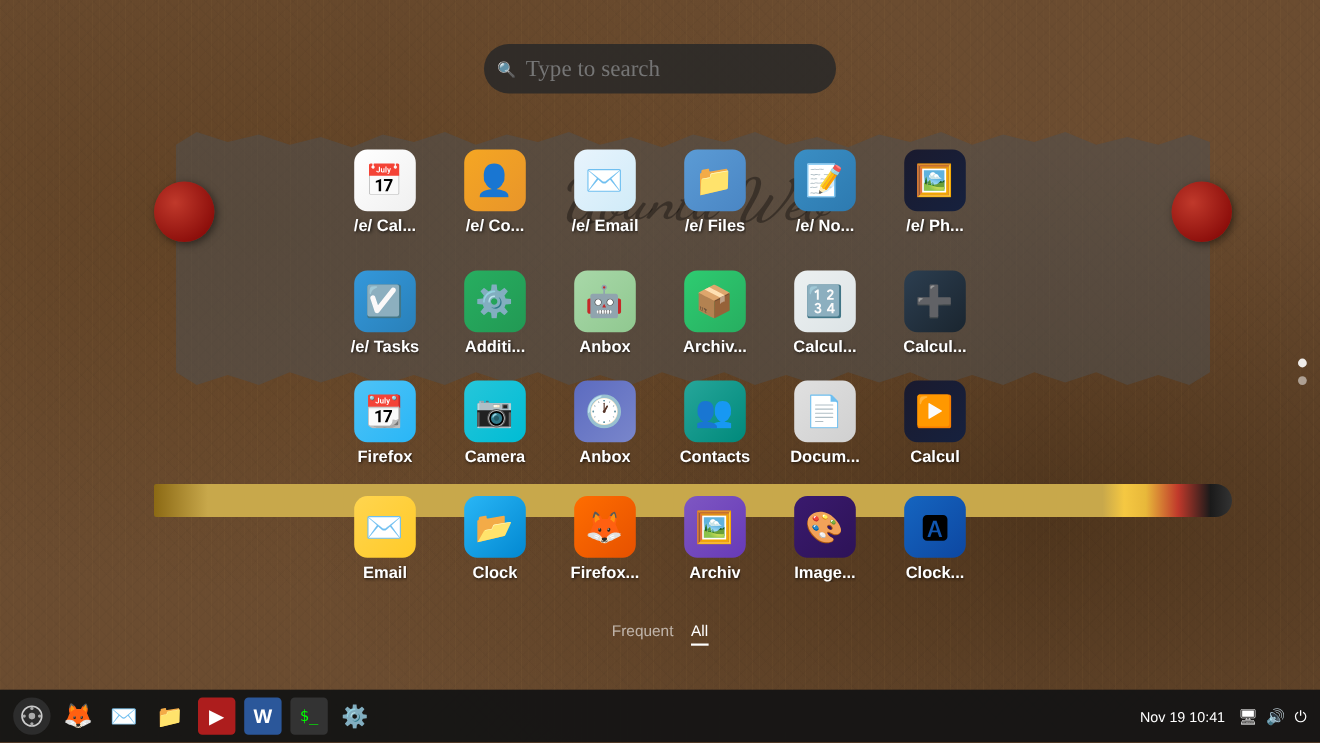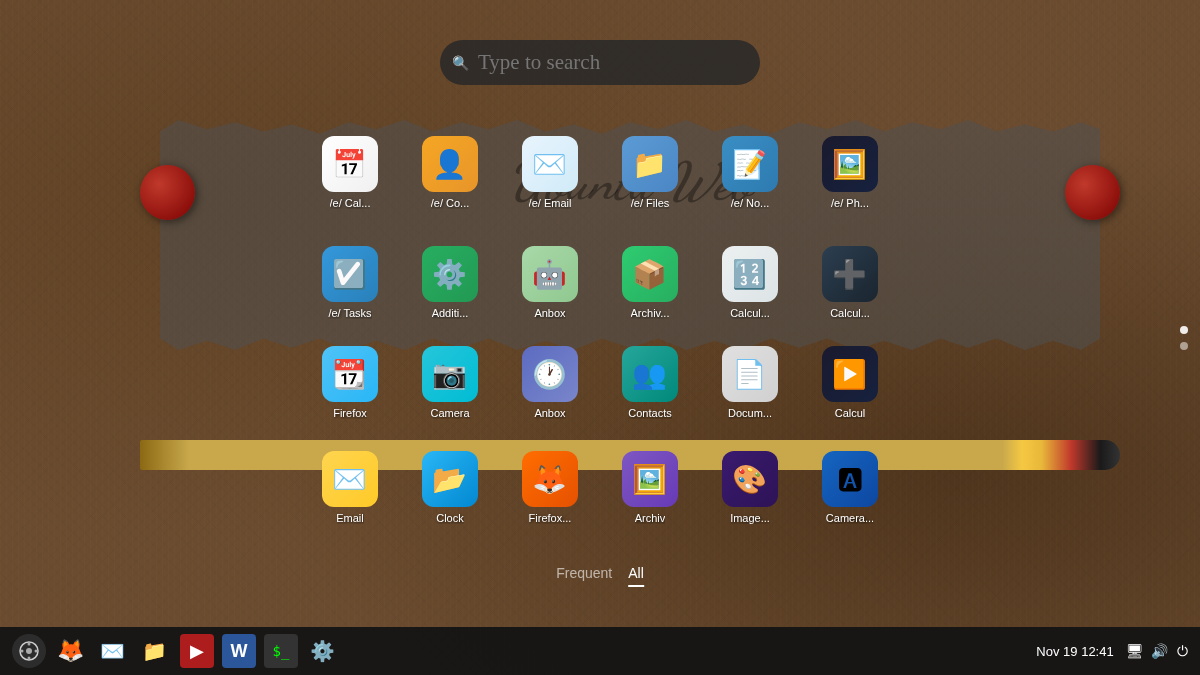--- a/index.html
+++ b/index.html
@@ -188,28 +188,29 @@
       display: flex;
       align-items: center;
       justify-content: center;
       font-size: 26px;
       margin-bottom: 5px;
       position: relative;
       overflow: hidden;
     }
 
     .app-icon-label {
-      font-size: 11px;
+      font-size: 15px;
       color: #fff;
       text-align: right;
       text-shadow: 1px 1px 3px rgba(0,0,0,0.8);
       max-width: 85px;
       overflow: hidden;
       text-overflow: ellipsis;
       white-space: nowrap;
+      font-weight: bold;
     }
 
     
     .icon-calendar { background: linear-gradient(135deg, #fff 0%, #f0f0f0 100%); }
     .icon-contacts { background: linear-gradient(135deg, #f5a623 0%, #e8952a 100%); }
     .icon-email-e { background: linear-gradient(135deg, #e8f4fd 0%, #d0ebf8 100%); }
     .icon-files-e { background: linear-gradient(135deg, #5b9bd5 0%, #4a86c4 100%); }
     .icon-notes-e { background: linear-gradient(135deg, #3a8ec4 0%, #2d7ab0 100%); }
     .icon-photos-e { background: linear-gradient(135deg, #1a1a2e 0%, #16213e 100%); }
     .icon-tasks { background: linear-gradient(135deg, #3498db 0%, #2980b9 100%); }
@@ -493,21 +494,21 @@
       <div class="app-icon">
         <div class="app-icon-img icon-imagepipe">
           <span style="font-size:28px;">🎨</span>
         </div>
         <span class="app-icon-label">Image...</span>
       </div>
       <div class="app-icon">
         <div class="app-icon-img icon-language">
           <span style="font-size:28px;">🅰</span>
         </div>
-        <span class="app-icon-label">Camera...</span>
+        <span class="app-icon-label">Clock...</span>
       </div>
     </div>
 
   <div class="scroll-dots">
     <div class="scroll-dot active"></div>
     <div class="scroll-dot"></div>
   </div>
 
   <div class="bottom-tabs">
     <div class="tab-item">Frequent</div>
@@ -551,21 +552,21 @@
       <div class="taskbar-icon" style="background:#333; border-radius:4px;">
         <span style="font-size:14px; color:#0f0; font-family:monospace;">$_</span>
       </div>
 
       <div class="taskbar-icon" style="background:transparent;">
         <span style="font-size:20px;">⚙️</span>
       </div>
     </div>
 
     <div class="taskbar-right">
-      <div class="taskbar-time">Nov 19  12:41</div>
+      <div class="taskbar-time">Nov 19  10:41</div>
       <div class="taskbar-sys-icons">
 
         <span style="cursor:pointer;">🖥</span>
 
         <span style="cursor:pointer;">🔊</span>
 
         <span style="cursor:pointer;">⏻</span>
       </div>
     </div>
   </div>

